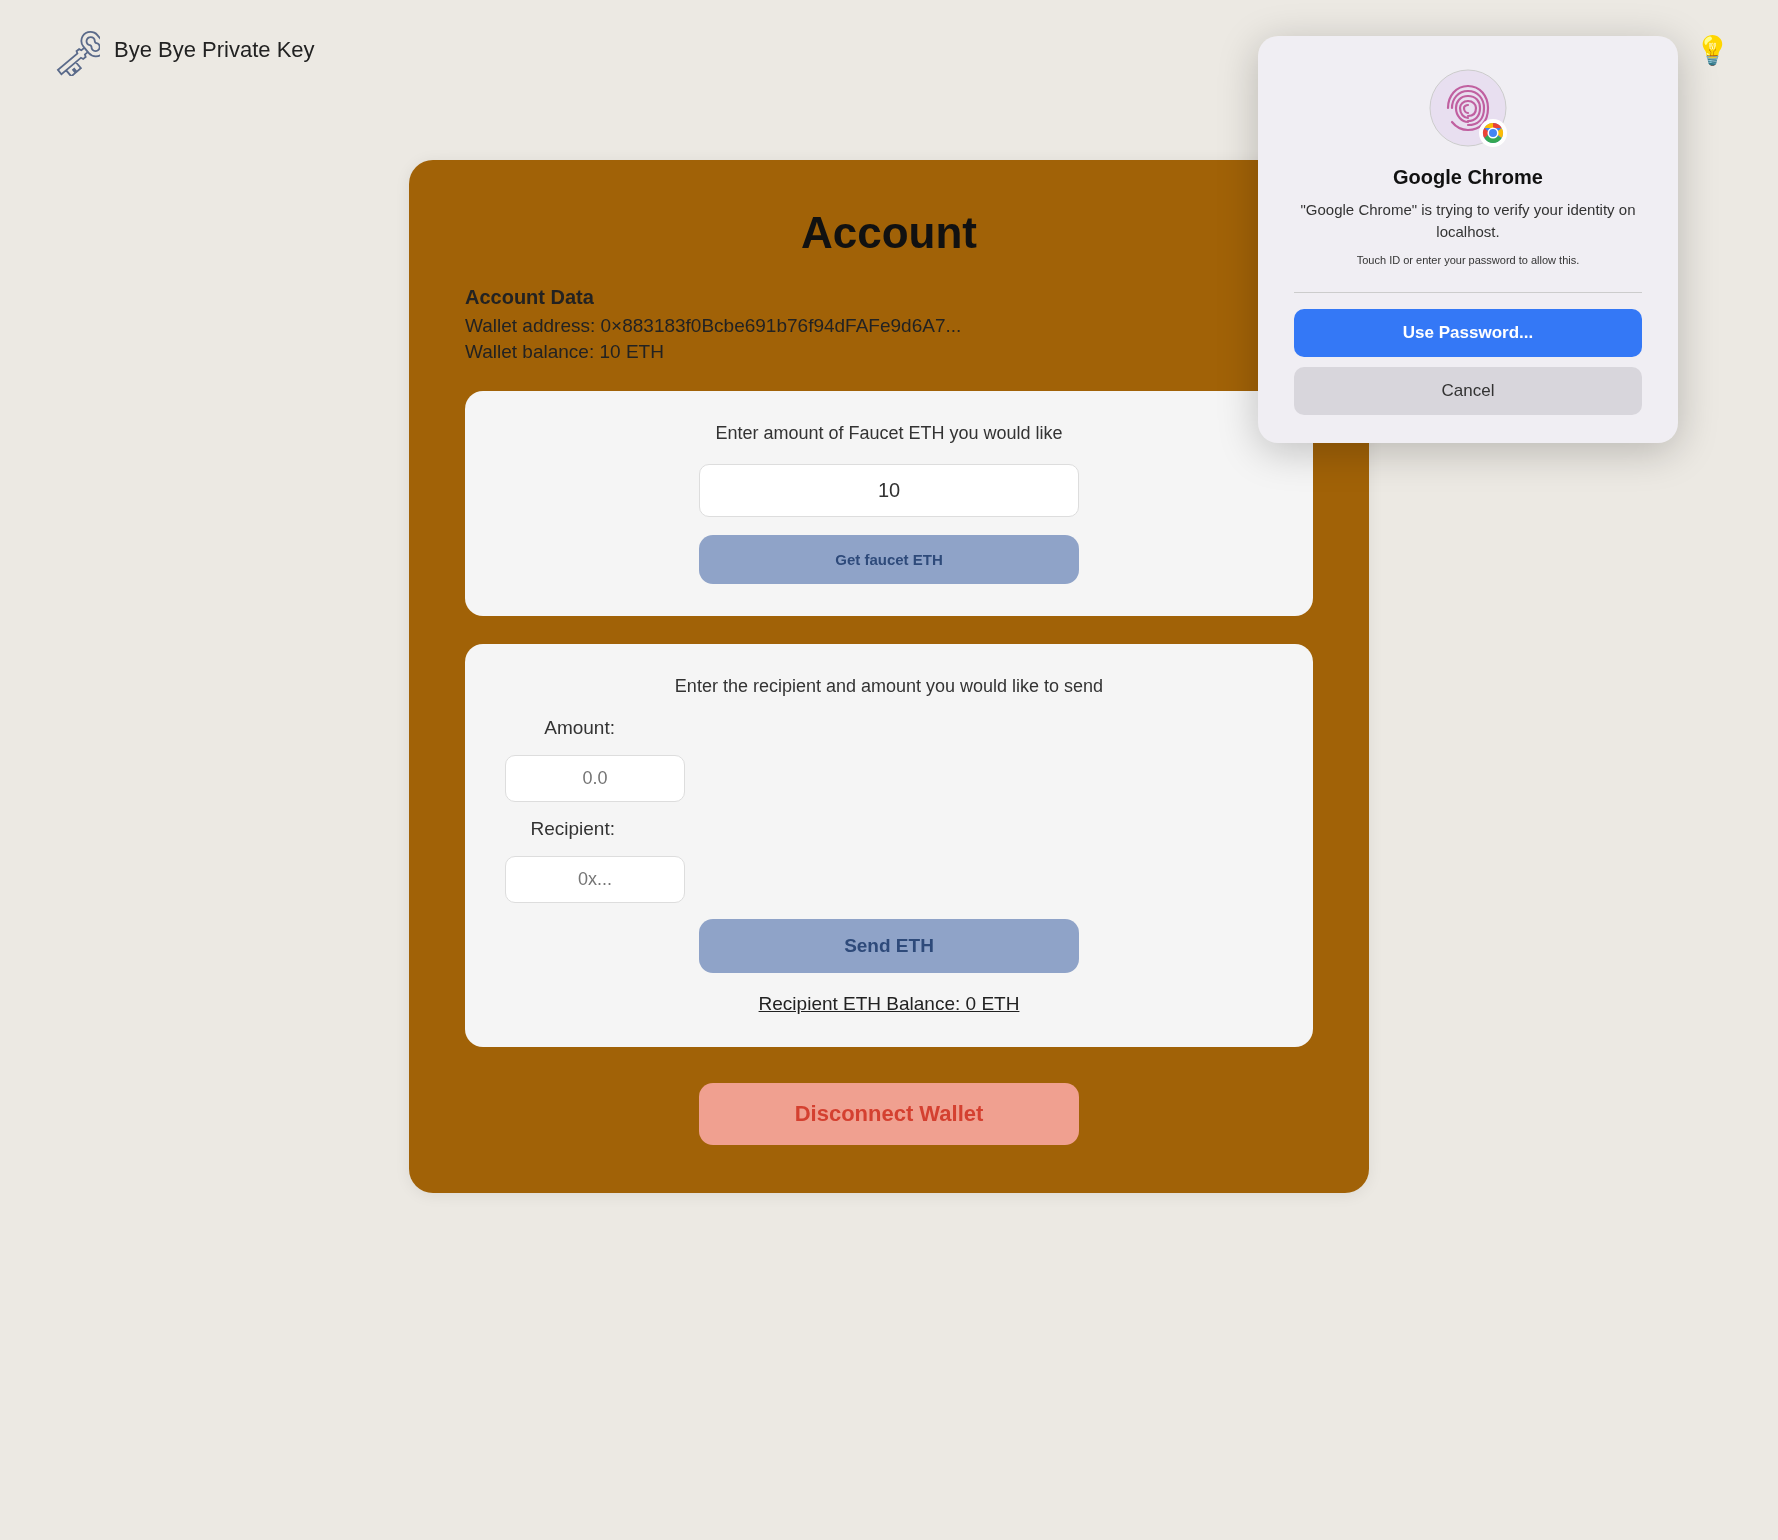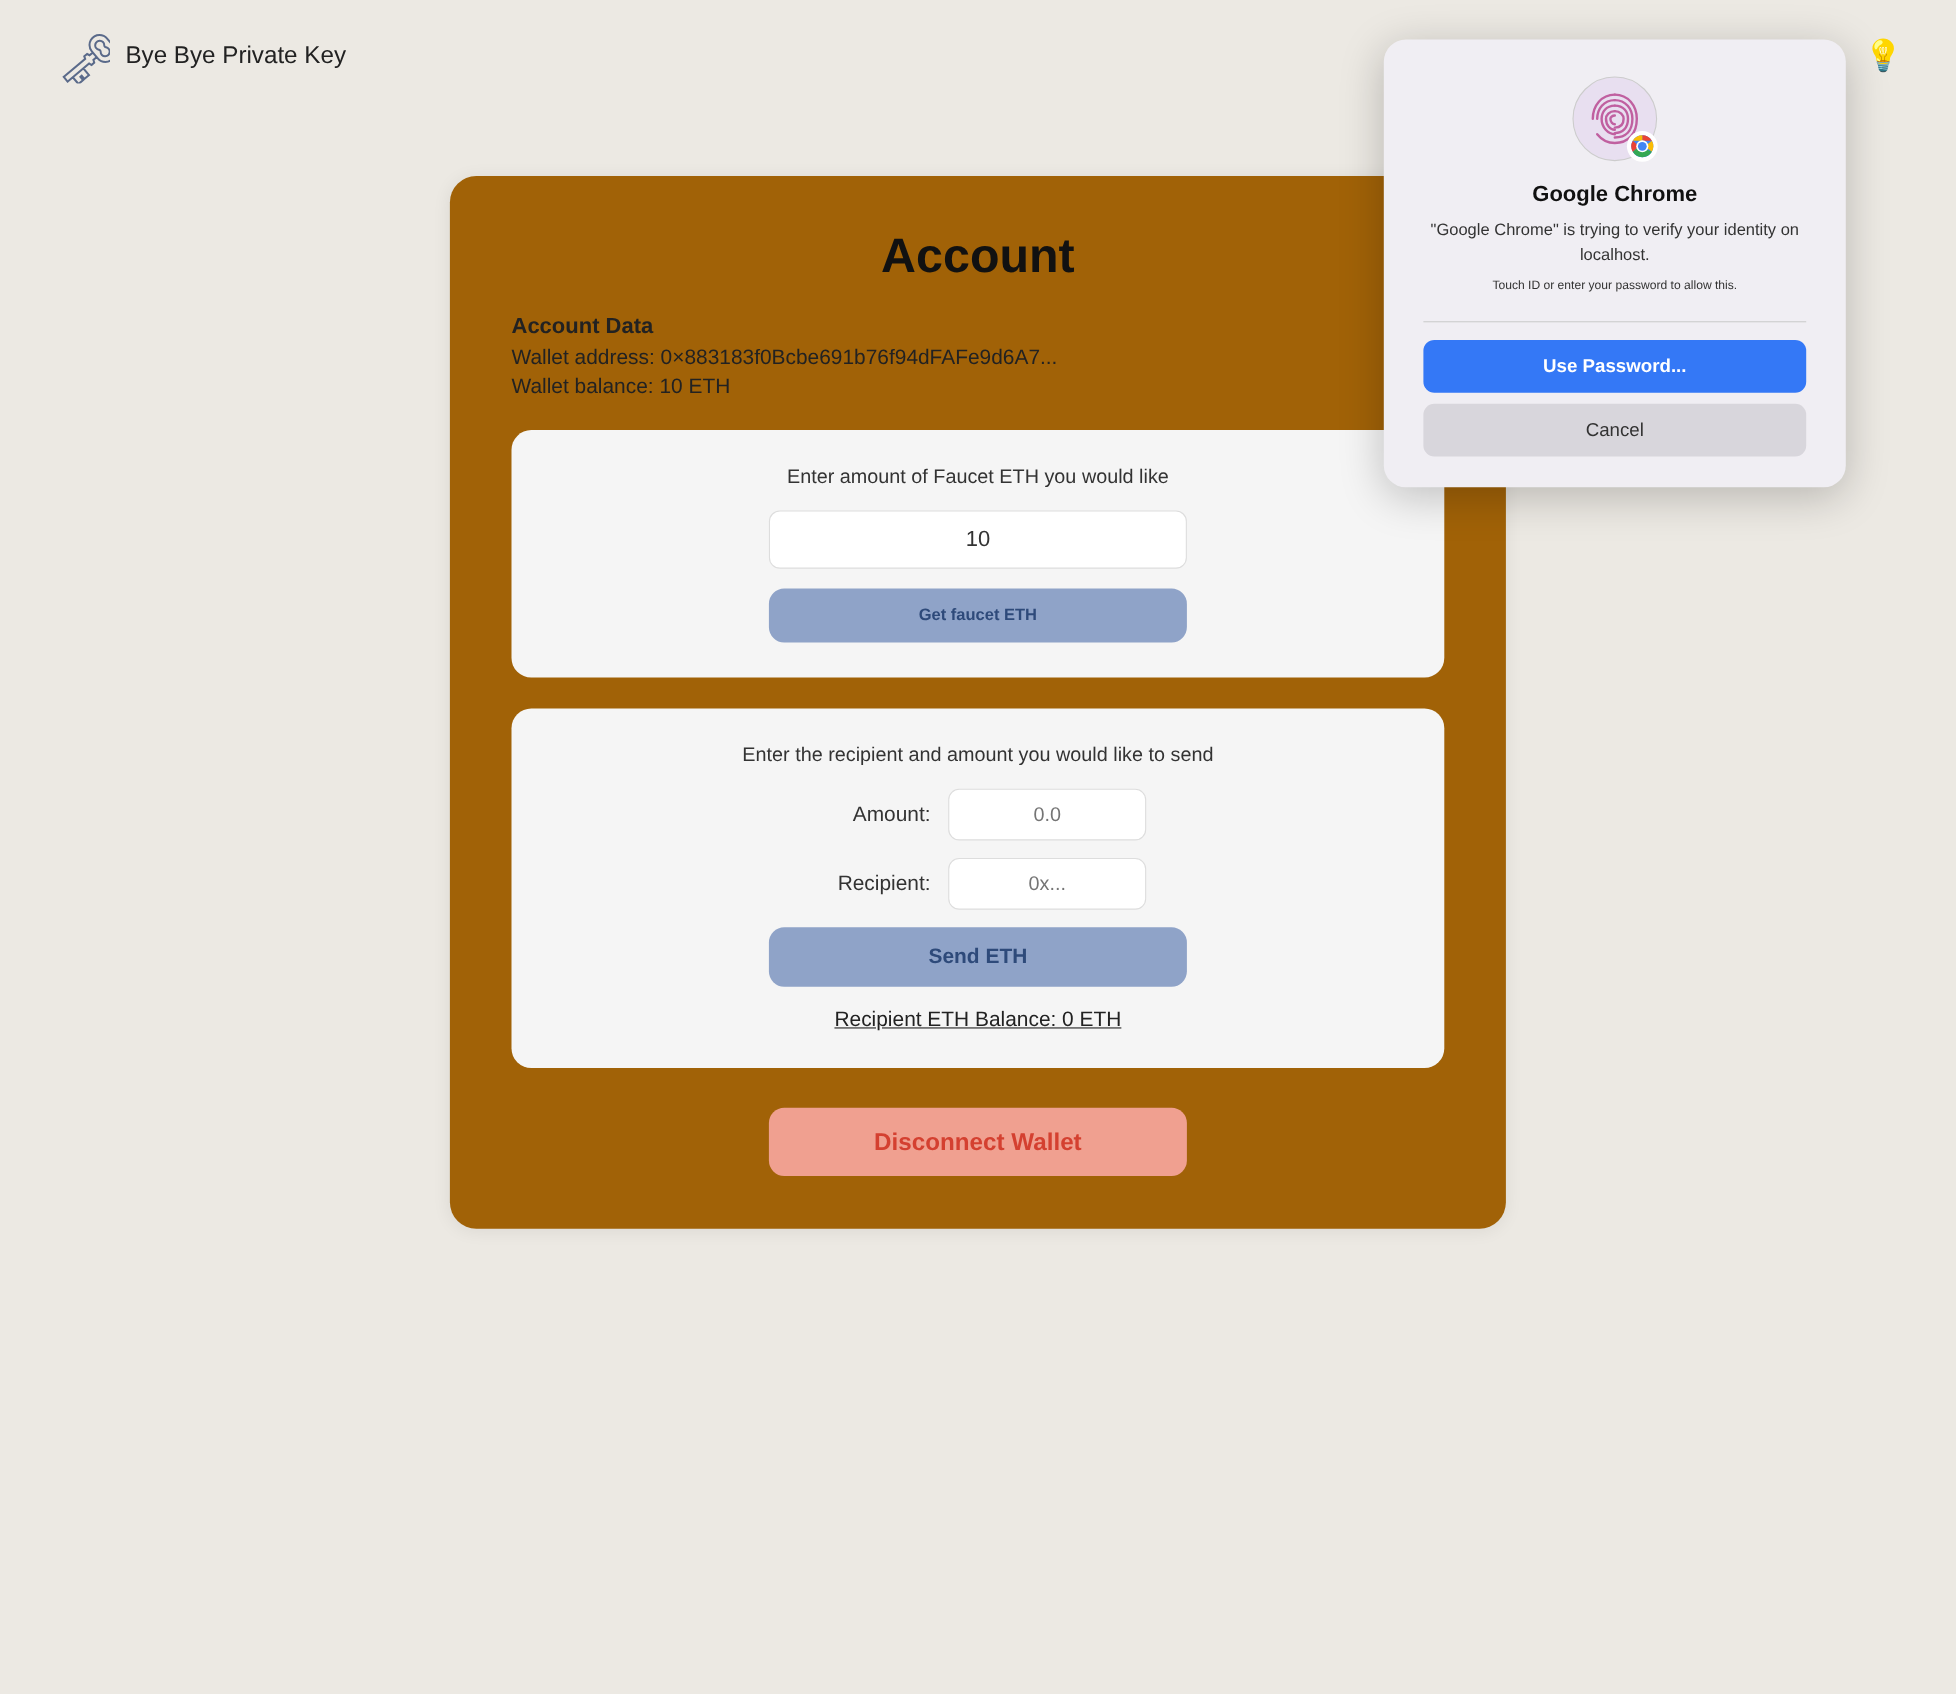--- a/index.html
+++ b/index.html
@@ -109,24 +109,25 @@
       background: #8fa3c8;
       color: #2e4a7a;
       font-size: 15px;
       font-weight: 600;
       cursor: pointer;
     }
 
     
     .send-row {
       display: flex;
-      align-items: center;
+      align-items: flex-start;
       justify-content: center;
       gap: 16px;
       margin-bottom: 16px;
+      flex-direction: column;
     }
     .send-label {
       font-size: 19px;
       color: #333;
       min-width: 110px;
       text-align: right;
     }
     .send-input {
       padding: 12px 18px;
       border: 1.5px solid #ddd;

